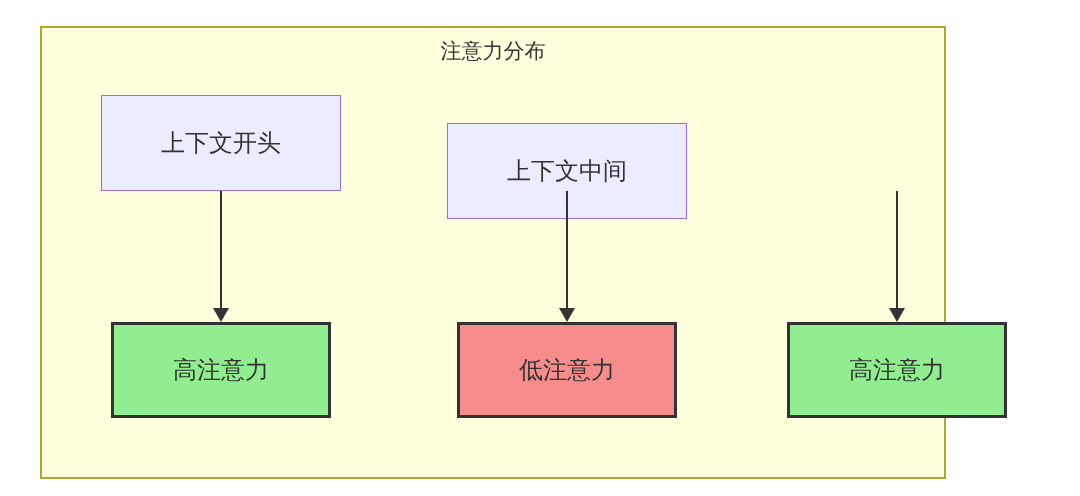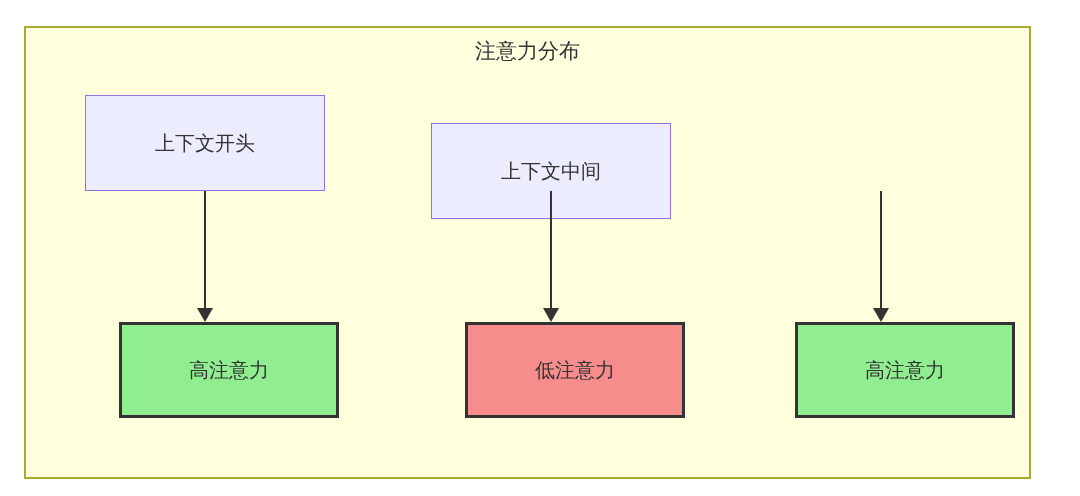--- a/index.html
+++ b/index.html
@@ -9,52 +9,51 @@
     font-family: "Liberation Sans", "DejaVu Sans", sans-serif;
     color: var(--text, #333333);
     overflow: hidden;
   }
   .canvas {
     position: relative;
     width: 1080px; height: 496px;
   }
   .subgraph {
     position: absolute;
-    left: 24px; top: 26px;
-    width: 1007px; height: 453px;
+    left: 40px; top: 26px;
+    width: 906px; height: 453px;
     background: var(--container-fill, #FFFFDE);
     border: 2px solid var(--container-border, #AAAA33);
   }
   .subgraph-title {
     position: absolute;
     top: 9px; left: 0; right: 0;
     text-align: center;
     font-size: 21px;
     color: var(--text, #333333);
   }
   .node {
     position: absolute;
     display: flex;
     align-items: center;
     justify-content: center;
-    font-size: 20px;
+    font-size: 24px;
     color: var(--text, #333333);
     text-align: center;
   }
   .node.source {
     top: 67px;
     width: 240px; height: 96px;
     background: var(--source-fill, #ECECFF);
     border: 1.5px solid var(--source-border, #9370DB);
   }
   .node.target {
     top: 294px;
     width: 220px; height: 96px;
     border: 3px solid var(--target-border, #333333);
-    margin-left: 24px;
   }
   .node.target[data-level="high"] { background: var(--high-fill, #90EE90); }
   .node.target[data-level="low"]  { background: var(--low-fill, #F78C8C); }
 
   
   .col1.source { left: 59px; }
   .col2.source { left: 405px; margin-top: 28px; }
   .col3.source { left: 735px; }
   .col1.target { left: 69px; }
   .col2.target { left: 415px; }

